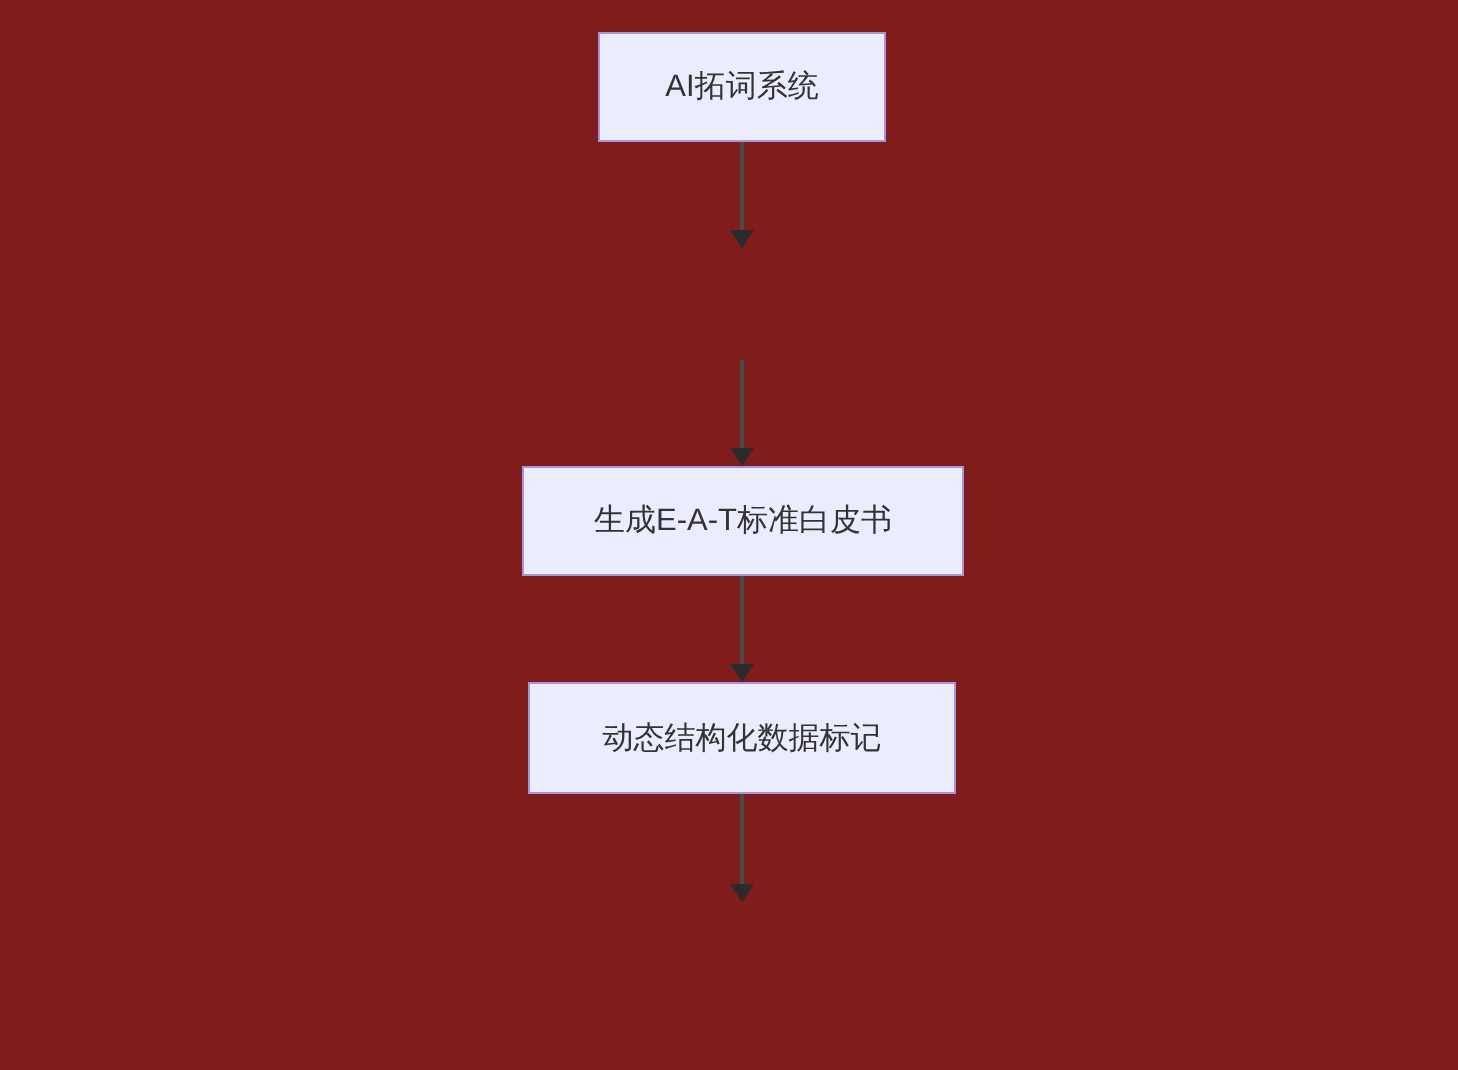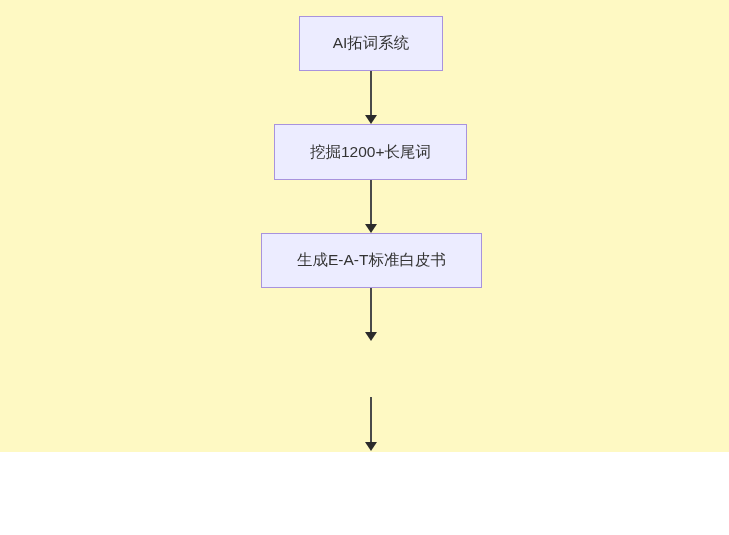--- a/index.html
+++ b/index.html
@@ -5,22 +5,22 @@
   html, body {
     margin: 0;
     padding: 0;
   }
   body {
     font-family: "Liberation Sans", "DejaVu Sans", sans-serif;
   }
   .canvas {
     position: relative;
     width: 729px;
-    height: 452px;
-    background: #fef9c3;
+    height: 535px;
+    background: #7f1d1d;
     overflow: hidden;
   }
   .node {
     position: absolute;
     box-sizing: border-box;
     background: #ececff;
     border: 1.5px solid #a893dd;
     color: #333333;
     font-size: 15.5px;
     display: flex;
@@ -74,38 +74,38 @@
 
   <div class="node node-1">
     <span>AI拓词系统</span>
   </div>
 
   <div class="edge edge-1">
     <div class="line"></div>
     <div class="head"></div>
   </div>
 
-  <div class="node node-2">
-    <span>挖掘1200+长尾词</span>
-  </div>
 
   <div class="edge edge-2">
     <div class="line"></div>
     <div class="head"></div>
   </div>
 
   <div class="node node-3">
     <span>生成E-A-T标准白皮书</span>
   </div>
 
   <div class="edge edge-3">
     <div class="line"></div>
     <div class="head"></div>
   </div>
 
+  <div class="node node-4">
+    <span>动态结构化数据标记</span>
+  </div>
 
   <div class="edge edge-4">
     <div class="line"></div>
     <div class="head"></div>
   </div>
 
 
 </div>
 
 </body></html>

